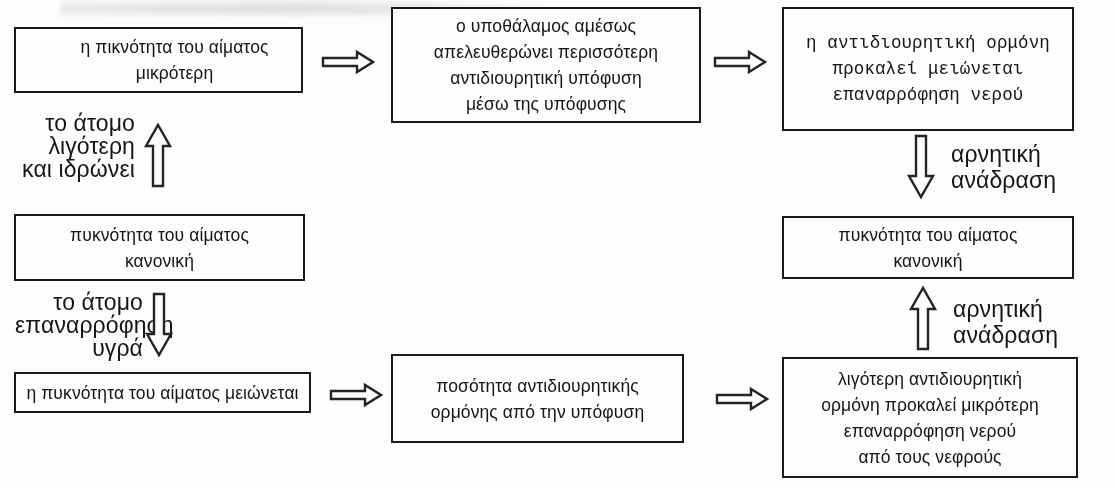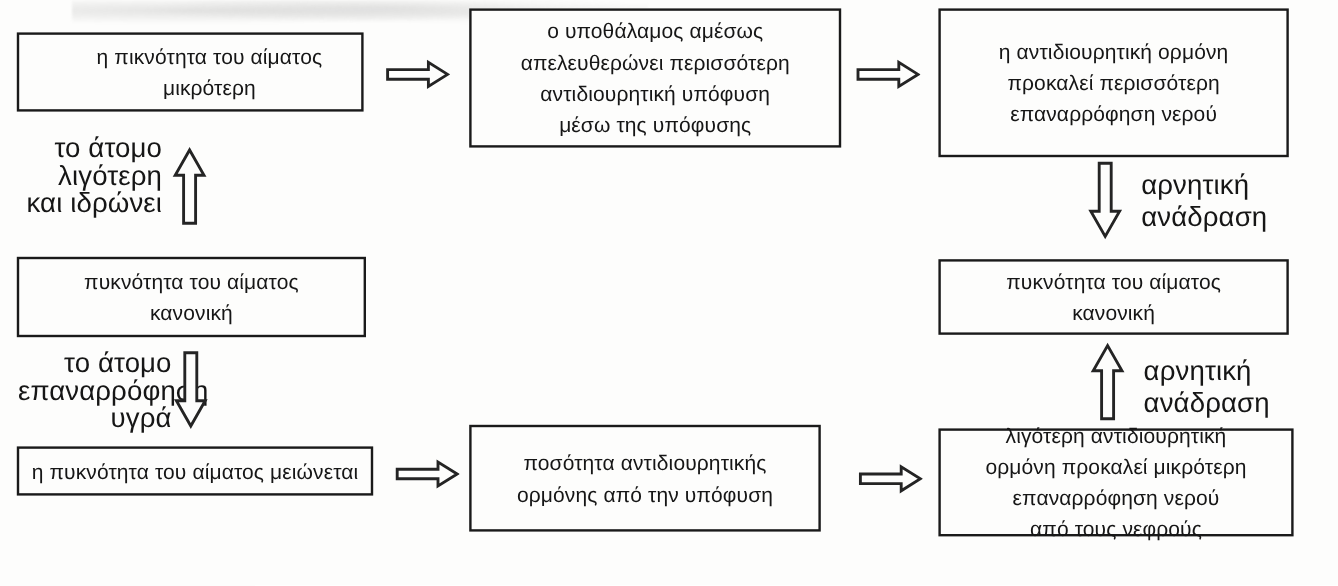--- a/index.html
+++ b/index.html
@@ -34,26 +34,26 @@
     flex-direction: column;
     align-items: center;
     justify-content: center;
     text-align: center;
     font-size: 17.5px;
     line-height: 26px;
     letter-spacing: 0.1px;
   }
   .box.b-a { left: 14px;  top: 27px;  width: 289px; height: 66px; padding-left: 32px; }
   .box.b-d { left: 391px; top: 7px;   width: 310px; height: 116px; }
-  .box.b-g { left: 782px; top: 7px;   width: 292px; height: 124px; }
+  .box.b-g { left: 782px; top: 7px;   width: 292px; height: 124px; font-family: Liberation Mono, monospace; }
   .box.b-b { left: 14px;  top: 214px; width: 291px; height: 67px; }
   .box.b-h { left: 782px; top: 216px; width: 292px; height: 63px; }
   .box.b-c { left: 14px;  top: 372px; width: 297px; height: 41px; border-width: 2.5px; }
   .box.b-e { left: 391px; top: 354px; width: 293px; height: 89px; }
-  .box.b-f { left: 782px; top: 357px; width: 296px; height: 90px; }
+  .box.b-f { left: 782px; top: 357px; width: 296px; height: 121px; }
   .side-label {
     position: absolute;
     font-size: 23px;
     line-height: 23px;
     letter-spacing: 0.1px;
   }
   .lbl-exercise { left: 15px;  top: 112px; width: 120px; text-align: right; }
   .lbl-drink    { left: 15px;  top: 291px; width: 128px; text-align: right; }
   .lbl-nf-top   { left: 951px; top: 141px; width: 110px; text-align: left; line-height: 26px; }
   .lbl-nf-bot   { left: 953px; top: 296px; width: 110px; text-align: left; line-height: 26px; }
@@ -88,21 +88,21 @@
 
   <div class="box b-d">
     <div>ο υποθάλαμος αμέσως</div>
     <div>απελευθερώνει περισσότερη</div>
     <div>αντιδιουρητική υπόφυση</div>
     <div>μέσω της υπόφυσης</div>
   </div>
 
   <div class="box b-g">
     <div>η αντιδιουρητική ορμόνη</div>
-    <div>προκαλεί περισσότερη</div>
+    <div>προκαλεί μειώνεται</div>
     <div>επαναρρόφηση νερού</div>
   </div>
 
   <div class="box b-b">
     <div>πυκνότητα του αίματος</div>
     <div>κανονική</div>
   </div>
 
   <div class="box b-h">
     <div>πυκνότητα του αίματος</div>

